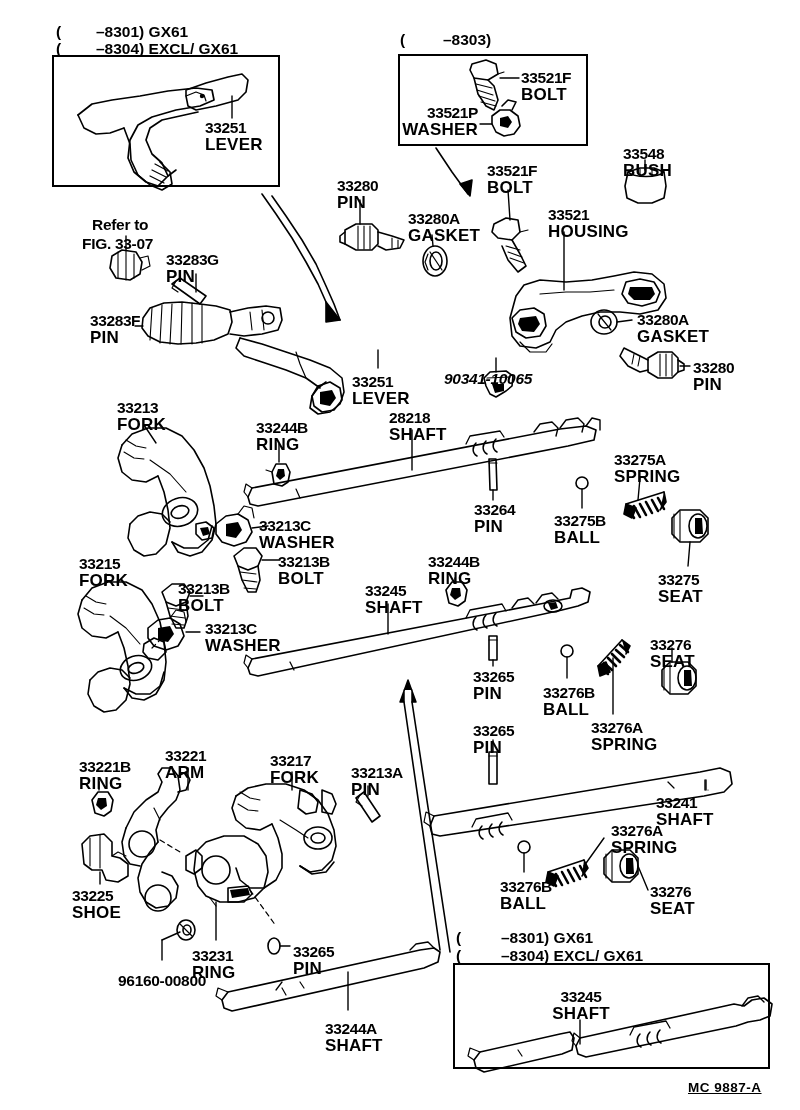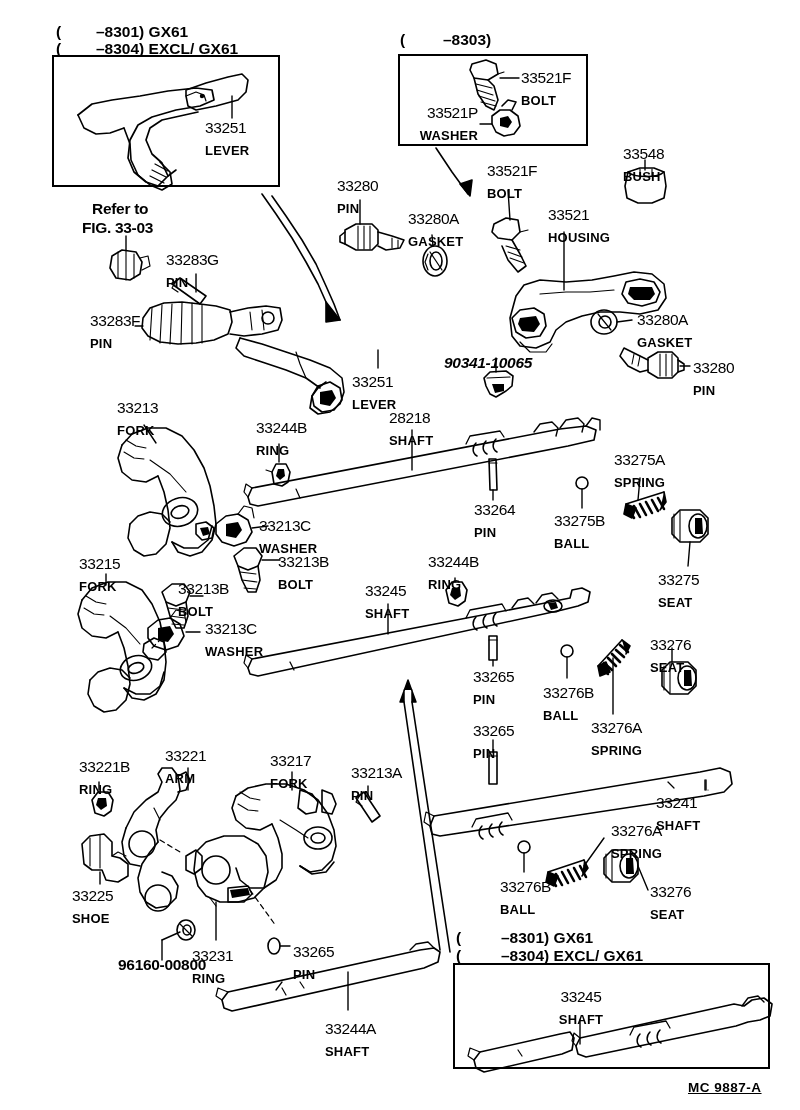--- a/index.html
+++ b/index.html
@@ -22,39 +22,40 @@
   svg.art { position: absolute; left: 0; top: 0; width: 800px; height: 1110px; }
   .lbl {
     position: absolute;
     line-height: 1.0;
     white-space: nowrap;
     letter-spacing: -0.3px;
   }
   .lbl .num {
     display: block;
     font-size: 15.5px;
-    font-weight: normal;
+    font-weight: bold;
     letter-spacing: -0.4px;
   }
   .lbl .sub {
     display: block;
-    font-size: 13px;
+    font-size: 17px;
     font-weight: bold;
     letter-spacing: 0.2px;
-    margin-top: 8px;
+    margin-top: 0px;
   }
   .lbl.ctr { text-align: center; }
   .lbl.rgt { text-align: right; }
   .lbl.sub-left .sub { text-align: left; }
   .note {
     position: absolute;
     font-size: 15.5px;
     font-weight: bold;
     white-space: nowrap;
     letter-spacing: -0.3px;
+    margin-top: 16px;
   }
   .mccode {
     position: absolute;
     font-size: 13.5px;
     font-weight: bold;
     letter-spacing: 0.5px;
     text-decoration: underline;
   }
   .inset-box {
     position: absolute;
@@ -644,21 +645,21 @@
     <span class="num">33521P</span>
     <span class="sub">WASHER</span>
   </div>
 
   <div class="lbl ctr" style="left:545px; top:989px; width:72px;">
     <span class="num">33245</span>
     <span class="sub">SHAFT</span>
   </div>
 
   <div class="note" style="left:92px; top:200px;">Refer to</div>
-  <div class="note" style="left:82px; top:219px;">FIG. 33-03</div>
+  <div class="note" style="left:82px; top:219px;">FIG. 33-07</div>
 
   <div class="note" style="left:444px; top:354px;font-style:italic;">90341-10065</div>
 
   <div class="note" style="left:118px; top:956px;">96160-00800</div>
 
   <div class="mccode" style="left:688px; top:1080px;">MC  9887-A</div>
 
   <div id="callout-layer">
       <div class="lbl sub-left" style="left: 337px; top: 178px;">
         <span class="num">33280</span>

